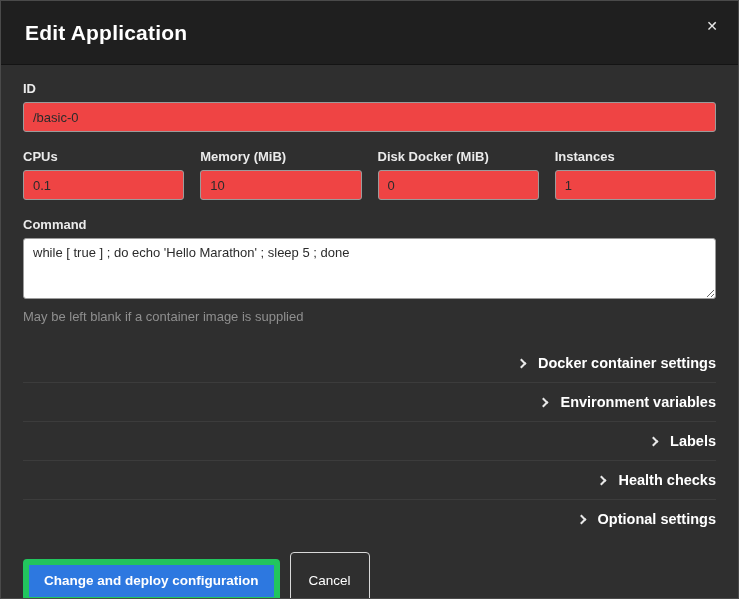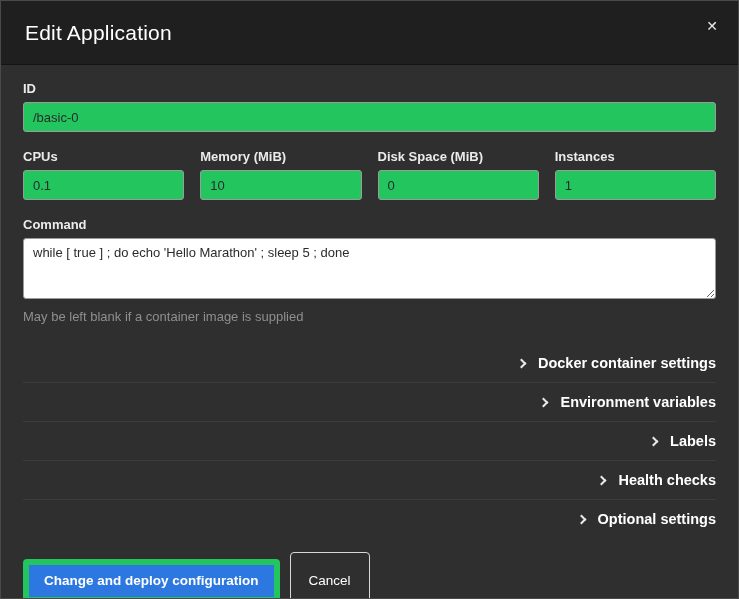--- a/index.html
+++ b/index.html
@@ -24,21 +24,21 @@
     flex: 0 0 64px;
     display: flex;
     align-items: center;
     padding: 0 24px;
     border-bottom: 1px solid #141414;
     position: relative;
   }
   .modal-title {
     color: #ffffff;
     font-size: 21px;
-    font-weight: normal;
+    font-weight: bold;
     letter-spacing: 0.2px;
   }
   .close-icon {
     position: absolute;
     top: 14px;
     right: 16px;
     color: #e8e8e8;
     font-size: 14px;
     line-height: 14px;
     cursor: pointer;
@@ -57,21 +57,21 @@
     display: block;
     color: #ebebeb;
     font-size: 13px;
     font-weight: bold;
     margin-bottom: 6px;
   }
 
   .text-input {
     width: 100%;
     height: 30px;
-    background: #22c55e;
+    background: #ef4444;
     border: 1px solid #9b9b9b;
     border-radius: 3px;
     padding: 4px 9px;
     font-family: "Liberation Sans", sans-serif;
     font-size: 13px;
     color: #2b2b2b;
     outline: none;
   }
 
   .form-group { margin-bottom: 17px; }
@@ -182,21 +182,21 @@
     <div class="form-row">
       <div>
         <label class="form-label">CPUs</label>
         <input type="text" class="text-input" value="0.1" style="">
       </div>
       <div>
         <label class="form-label">Memory (MiB)</label>
         <input type="text" class="text-input" value="10" style="">
       </div>
       <div>
-        <label class="form-label">Disk Space (MiB)</label>
+        <label class="form-label">Disk Docker (MiB)</label>
         <input type="text" class="text-input" value="0" style="">
       </div>
       <div>
         <label class="form-label">Instances</label>
         <input type="text" class="text-input" value="1" style="">
       </div>
     </div>
 
     <div class="command-group">
       <label class="form-label">Command</label>

